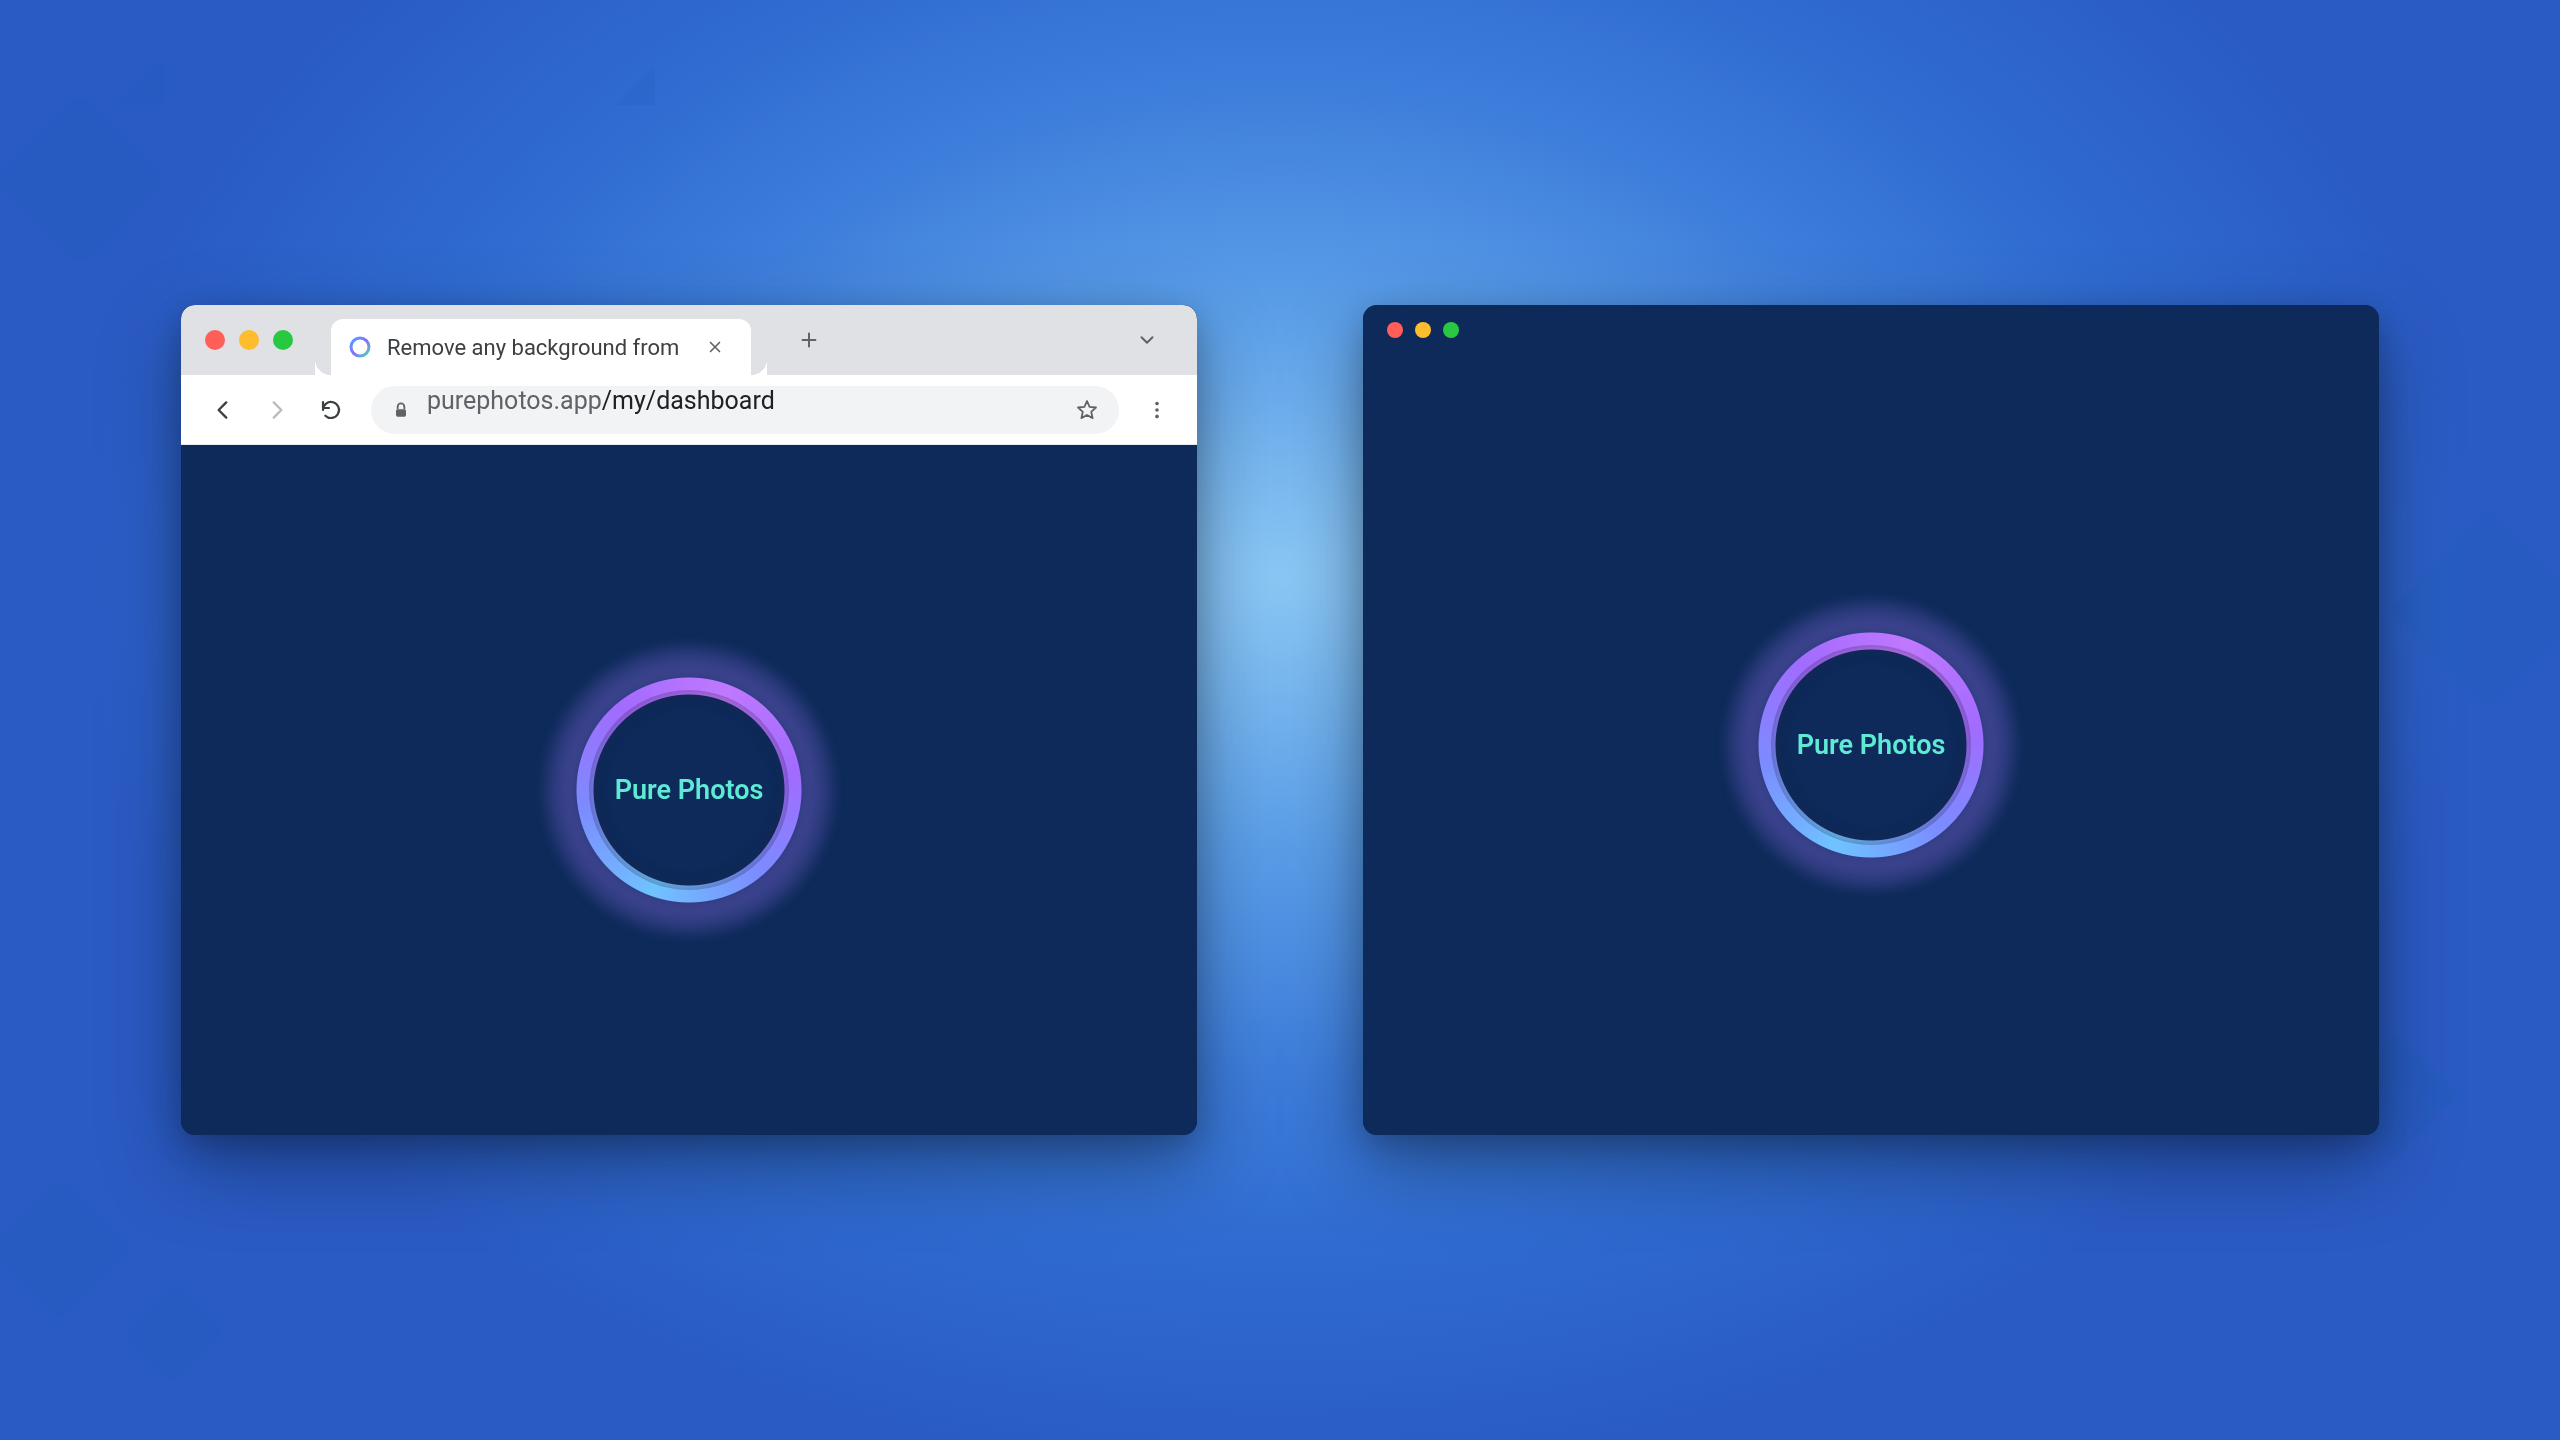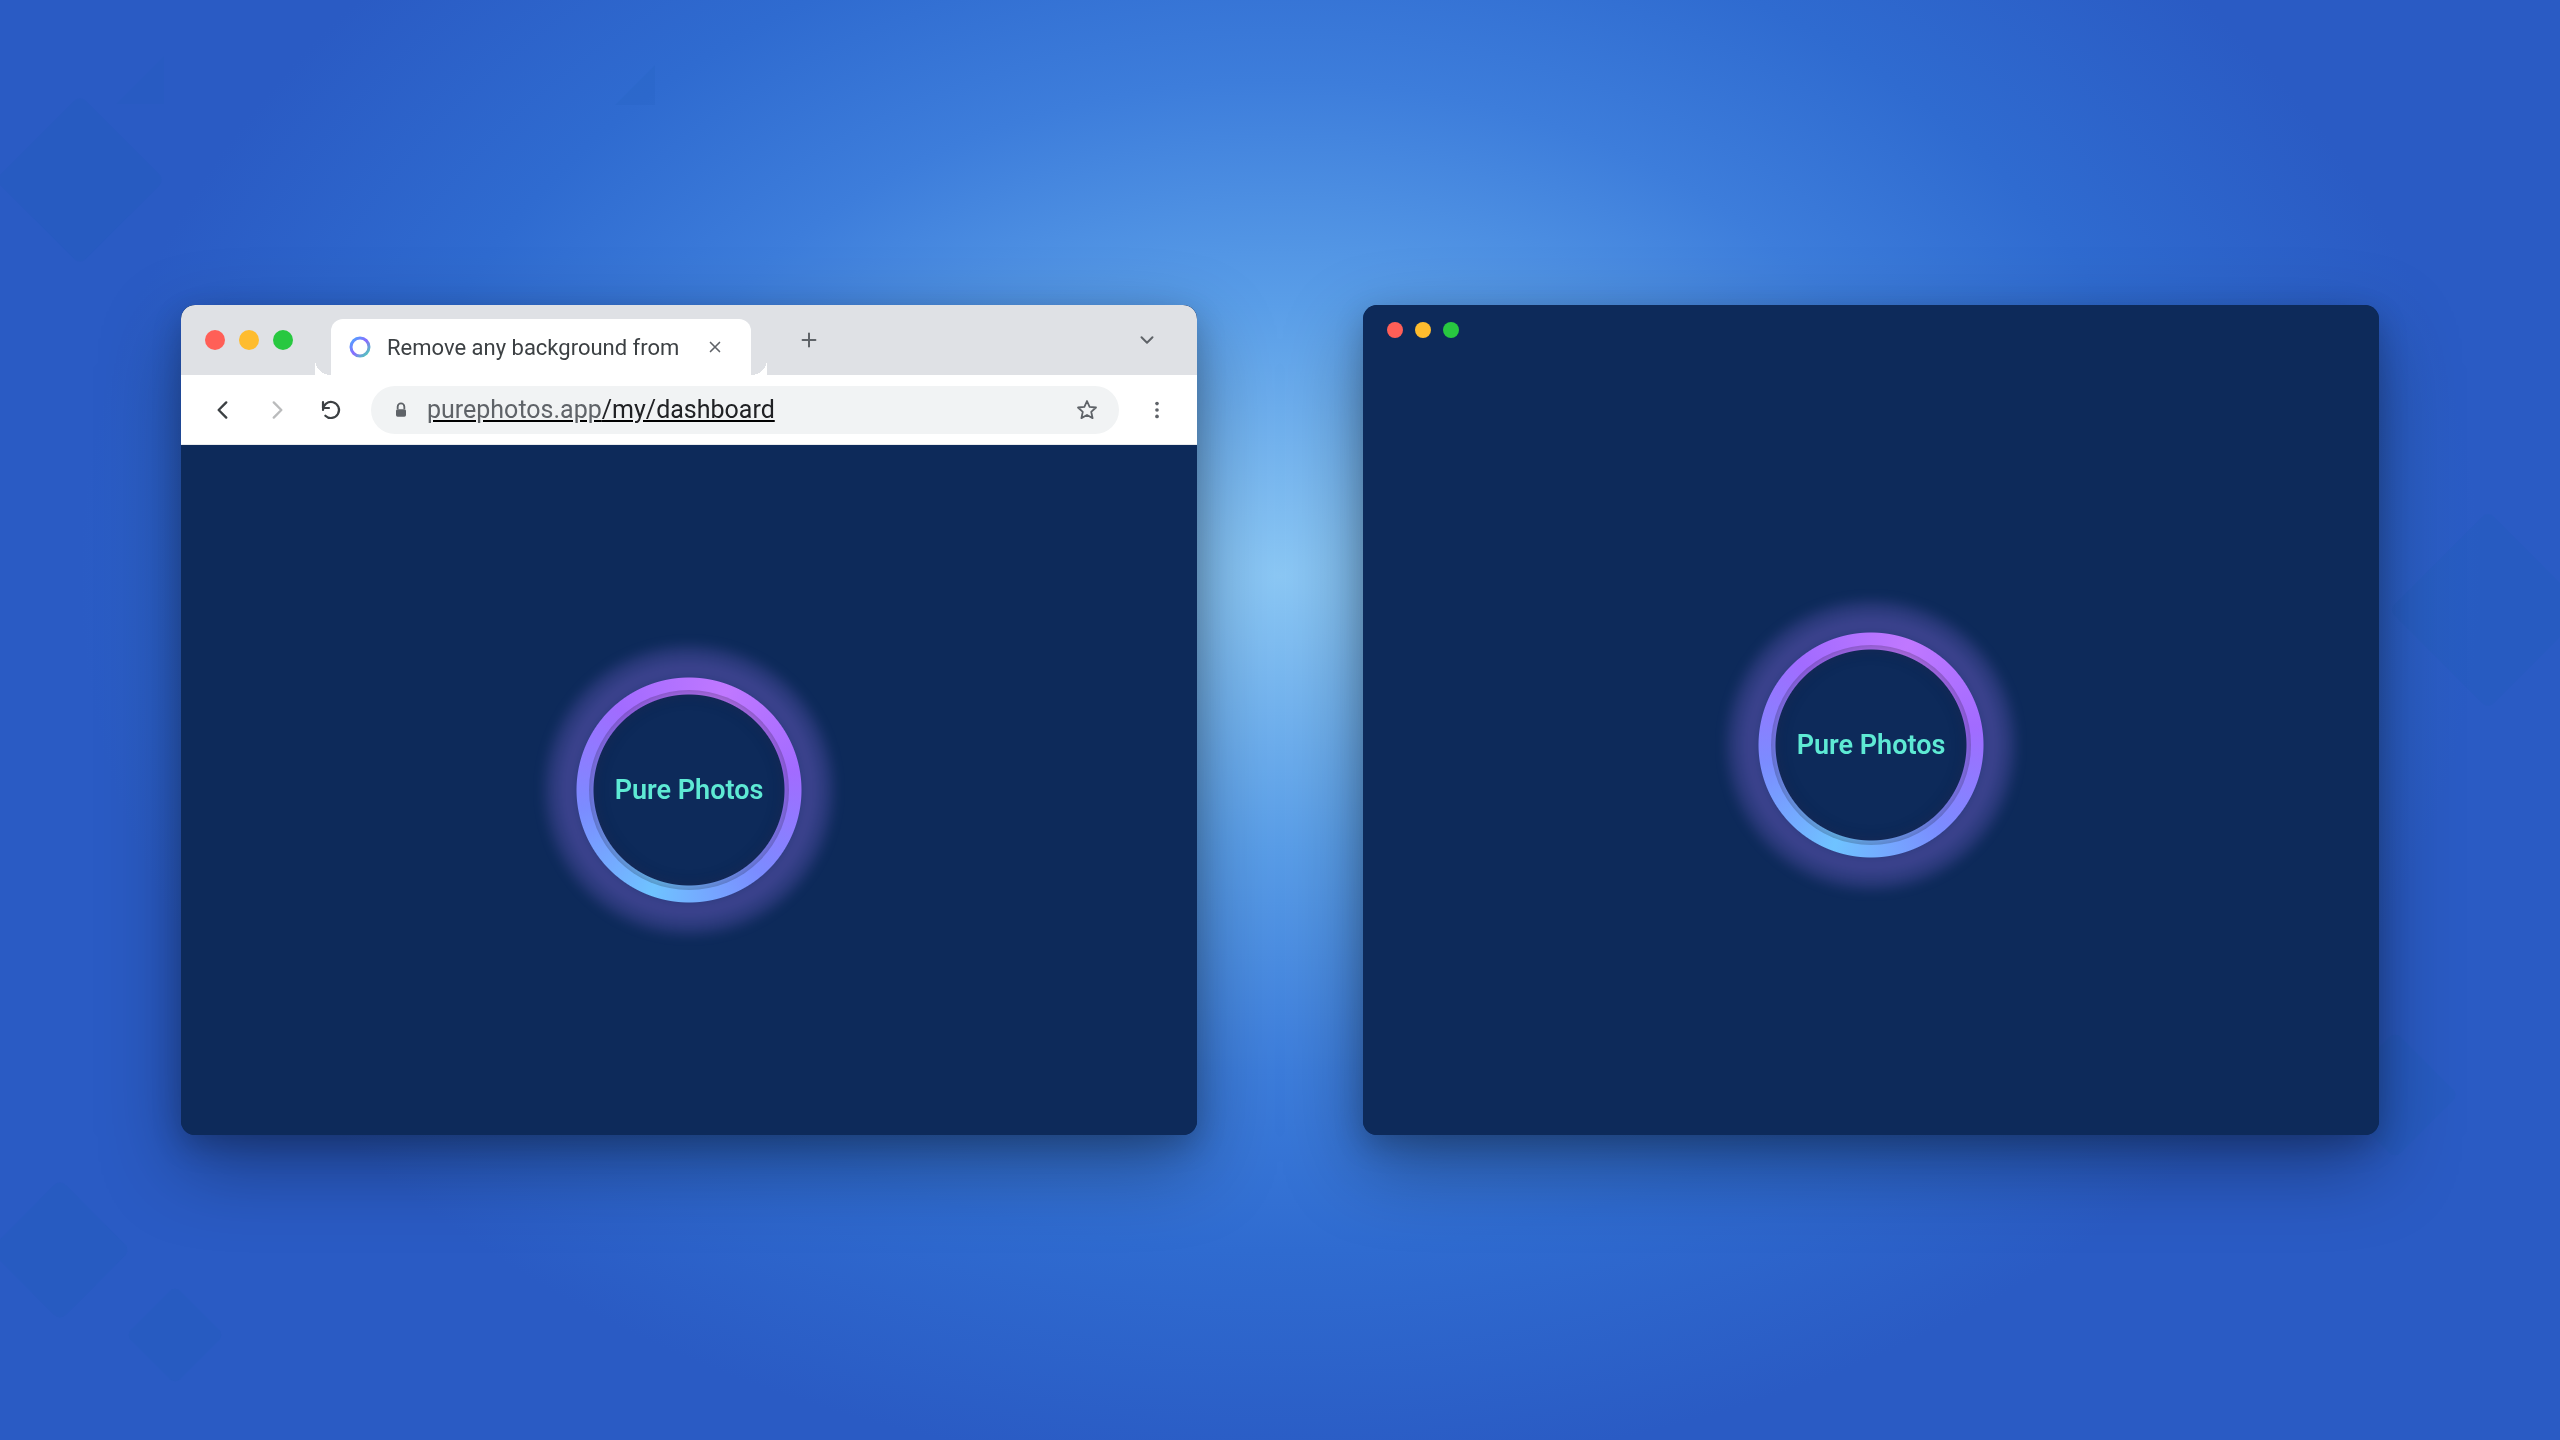--- a/index.html
+++ b/index.html
@@ -140,25 +140,23 @@
   border-radius: 50%;
   cursor:pointer;
 }
 .nav-btn.disabled { opacity: 0.35; cursor: default; }
 .url-bar {
   flex: 1;
   height: 48px;
   background: #f1f3f4;
   border-radius: 24px;
   display:flex;
-  align-items:center;
   padding: 0 20px;
   gap: 16px;
   margin: 0 8px;
-  text-decoration: underline;
 }
 .url-text {
   font-size: 25px;
   color: #5f6368;
   flex:1;
 }
 .url-text .path { color: #202124; }
 .star-btn, .menu-btn, .lock-icon {
   display:flex; align-items:center; justify-content:center;
 }

